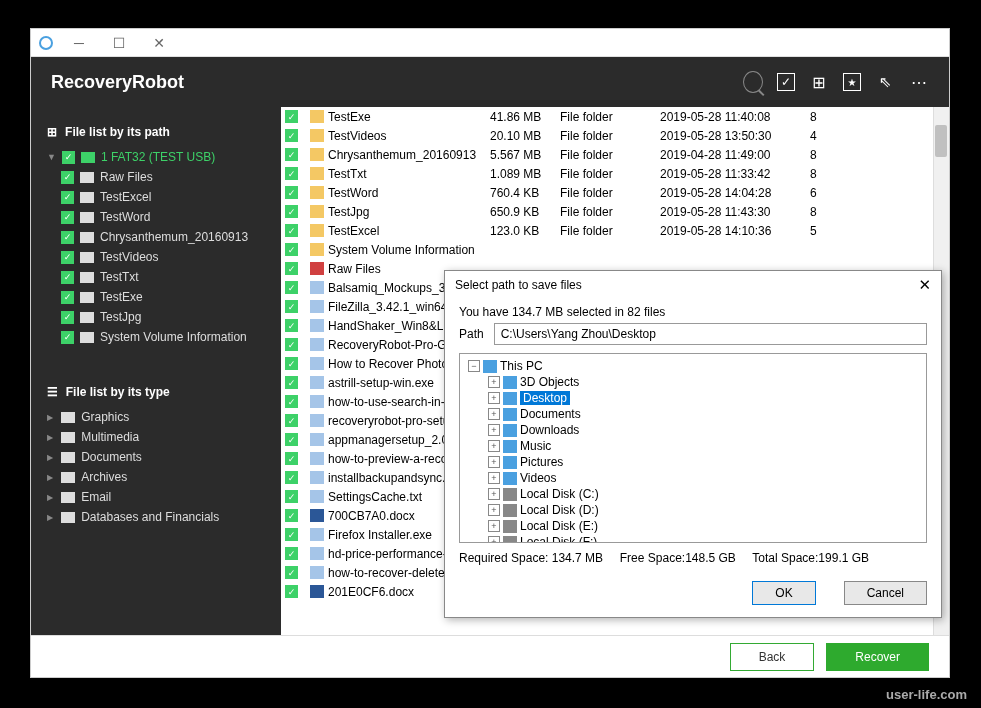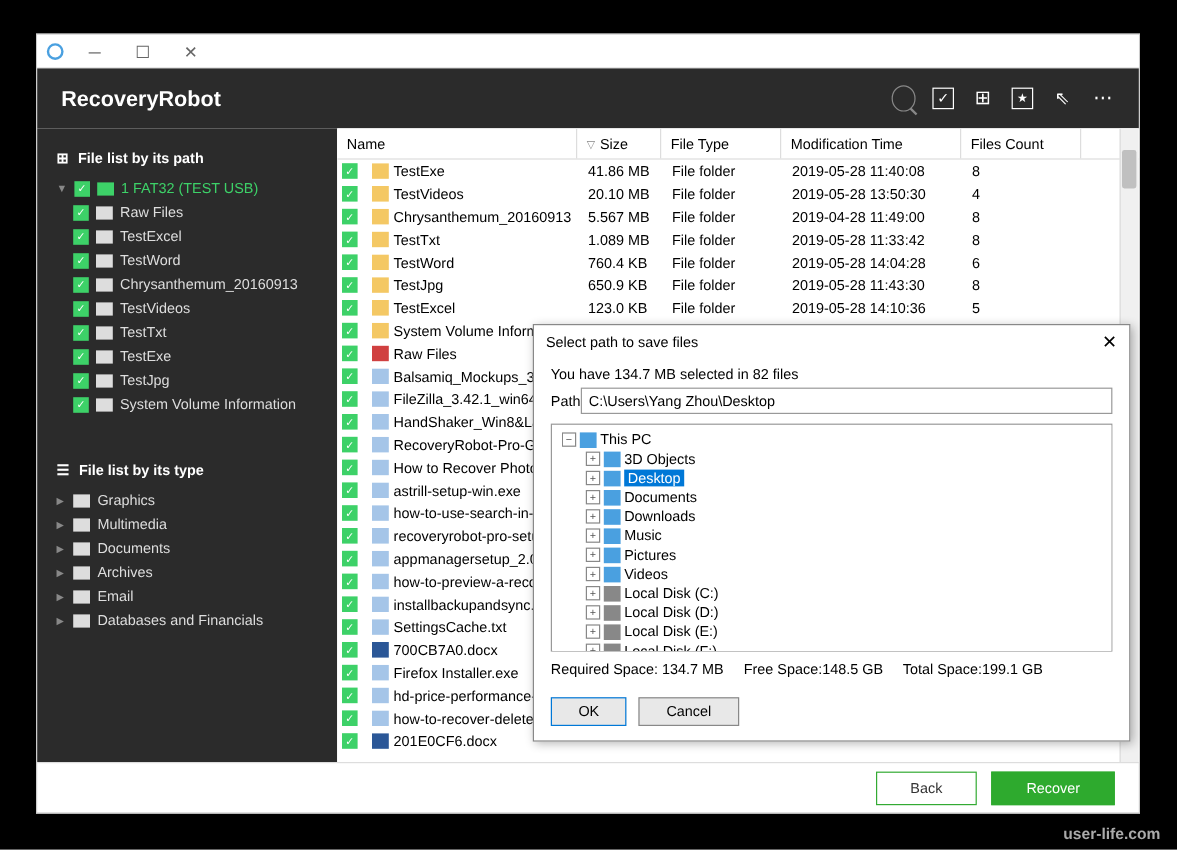--- a/index.html
+++ b/index.html
@@ -35,29 +35,29 @@
 .row .cb{width:13px;height:13px;background:#3dd168;display:inline-flex;align-items:center;justify-content:center;color:#fff;font-size:9px;margin:0 4px;flex-shrink:0}
 .ficon{width:14px;height:13px;background:#f4c864;margin-right:4px;flex-shrink:0}
 .ficon.file{background:#a5c5e8}
 .ficon.doc{background:#2b5797}
 .ficon.red{background:#d04040}
 .dialog{position:absolute;top:270px;left:444px;width:498px;height:348px;background:#fff;border:1px solid #888;box-shadow:2px 2px 8px rgba(0,0,0,0.3);z-index:100}
 .dlg-title{height:28px;display:flex;align-items:center;padding:0 10px;font-size:12px}
 .dlg-title .close{margin-left:auto;font-size:15px;cursor:pointer}
 .dlg-body{padding:6px 14px}
 .dlg-info{margin-bottom:4px}
-.dlg-path{display:flex;align-items:center;margin-bottom:8px}
+.dlg-path{display:flex;align-items:center;gap:10px;margin-bottom:8px}
 .dlg-path input{flex:1;border:1px solid #999;padding:3px 6px;font-size:12px}
 .dlg-tree{border:1px solid #999;height:190px;overflow-y:auto;padding:4px;background:#fff}
 .tn{padding:1px 0;display:flex;align-items:center;gap:3px;white-space:nowrap}
 .tn .ex{width:12px;height:12px;border:1px solid #888;font-size:9px;display:inline-flex;align-items:center;justify-content:center;color:#555;flex-shrink:0}
 .tn .ticon{width:14px;height:13px;flex-shrink:0}
 .tn.sel span.lbl{background:#0078d7;color:#fff;padding:0 3px}
 .dlg-space{margin-top:8px;font-size:12px}
-.dlg-btns{display:flex;gap:10px;padding:10px 14px}
+.dlg-btns{display:flex;justify-content:flex-end;gap:28px;padding:10px 14px}
 .btn{padding:4px 22px;border:1px solid #888;background:#e8e8e8;cursor:pointer}
 .btn.primary{border:1px solid #0078d7}
 .footer{height:42px;border-top:1px solid #ddd;display:flex;justify-content:flex-end;align-items:center;padding:0 20px;gap:12px}
 .fbtn{padding:6px 28px;border:1px solid #3a3;background:#fff;color:#333;cursor:pointer}
 .fbtn.primary{background:#2eaa2e;color:#fff;border-color:#2eaa2e}
 .watermark{position:absolute;bottom:6px;right:14px;color:#aaa;font-size:13px;font-weight:bold;text-shadow:1px 1px 0 #000}
 .scrollbar{position:absolute;right:0;top:0;bottom:0;width:16px;background:#f0f0f0;border-left:1px solid #ddd}
 .scrollthumb{position:absolute;right:2px;top:18px;width:12px;height:32px;background:#c0c0c0;border-radius:2px}
 .tri{font-size:9px;color:#888}
 </style>
@@ -171,38 +171,20 @@
             <span class="fold"></span>
             <span>Email</span>
           </div>
           <div class="tree-category">
             <span class="fold"></span>
             <span>Databases and Financials</span>
           </div>
         </div>
     </div>
     <div class="main">
-      <div class="cols">
-        <div class="col" style="width:200px">
-            <span>Name</span>
-          </div>
-        <div class="col" style="width:70px">
-            <span class="tri">▽</span>
-            <span>Size</span>
-          </div>
-        <div class="col" style="width:100px">
-            <span>File Type</span>
-          </div>
-        <div class="col" style="width:150px">
-            <span>Modification Time</span>
-          </div>
-        <div class="col" style="width:100px">
-            <span>Files Count</span>
-          </div>
-      </div>
       <div class="rows" id="file-rows">
           <div class="row">
      <span class="cb">✓</span>
      <div class="cell" style="width:180px;display:flex;align-items:center">
               <span class="ficon"></span>
               <span>TestExe</span>
             </div>
      <div class="cell" style="width:70px">41.86 MB</div>
      <div class="cell" style="width:100px">File folder</div>
      <div class="cell" style="width:150px">2019-05-28 11:40:08</div>

